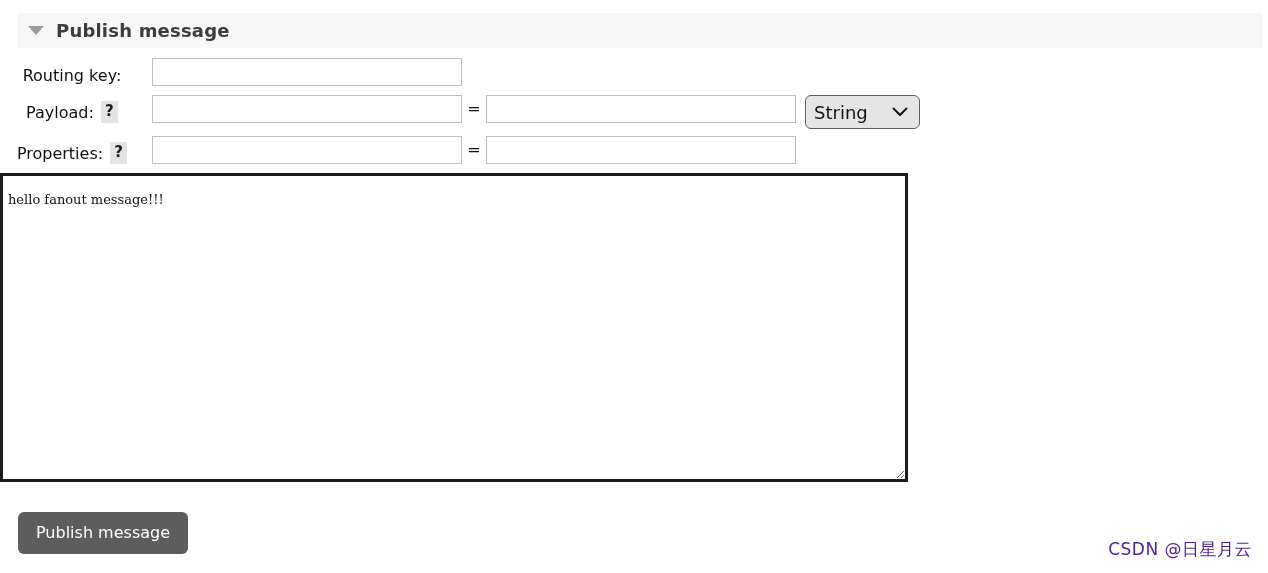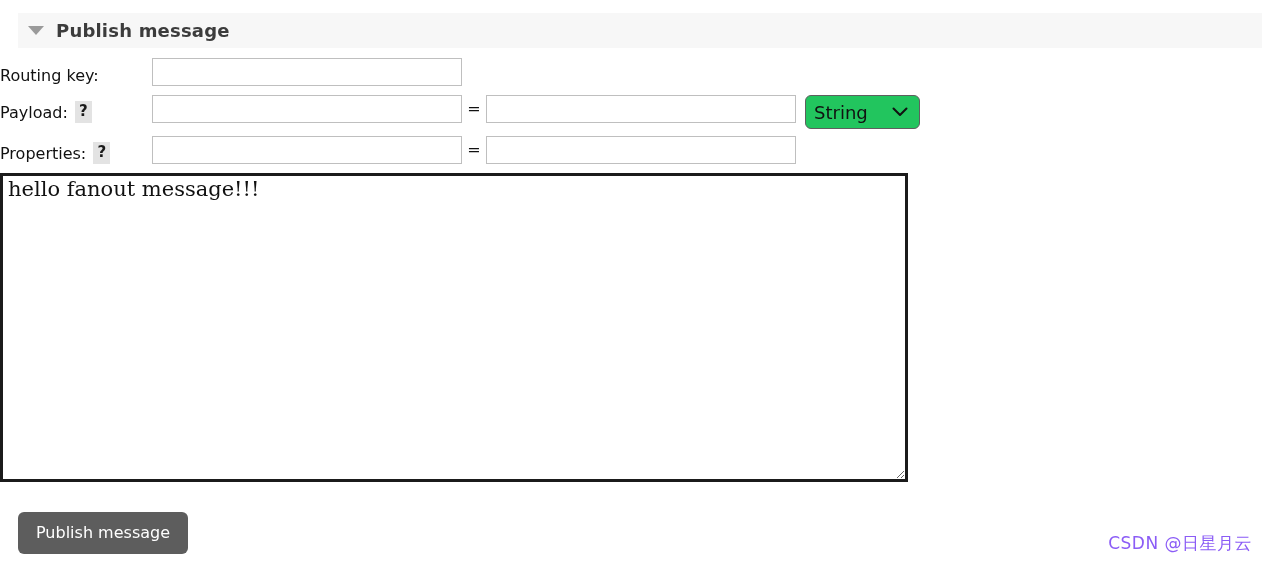--- a/index.html
+++ b/index.html
@@ -59,21 +59,21 @@
     margin-bottom: 7px;
   }
   .row-label {
     width: 152px;
     flex: 0 0 152px;
     text-align: right;
     font-size: 16px;
     color: #111111;
     padding-top: 4px;
     display: flex;
-    justify-content: flex-start;
+    justify-content: center;
     align-items: center;
     box-sizing: border-box;
     padding-right: 8px;
     height: 30px;
   }
   .row-label.payload-label {
     align-items: flex-start;
     padding-top: 8px;
     height: auto;
   }
@@ -122,21 +122,21 @@
   }
 
   .type-select {
     margin-left: 9px;
     width: 115px;
     height: 34px;
     font-size: 18px;
     font-family: "DejaVu Sans", "Liberation Sans", sans-serif;
     border: 1px solid #5f5f5f;
     border-radius: 6px;
-    background: #22c55e;
+    background: #e5e5e5;
     color: #111;
     padding: 0 8px;
     box-sizing: border-box;
     appearance: none;
     -webkit-appearance: none;
     cursor: pointer;
   }
   .select-wrap {
     position: relative;
     display: inline-block;
@@ -154,24 +154,24 @@
   }
 
   
   .payload-area {
     width: 908px;
     height: 309px;
     border: 3px solid #1b1b1b;
     background: #ffffff;
     box-sizing: border-box;
     font-family: "DejaVu Serif", "Liberation Mono", monospace;
-    font-size: 21px;
+    font-size: 13px;
     line-height: 1.25;
     color: #111;
-    padding: 0 5px;
+    padding: 16px 5px;
     resize: both;
     outline: none;
     overflow: auto;
     white-space: pre;
     caret-color: #000;
   }
 
   
   .publish-button {
     position: absolute;
@@ -185,22 +185,22 @@
     font-family: "DejaVu Sans", "Liberation Sans", sans-serif;
     padding: 13px 18px;
     cursor: pointer;
     line-height: 1;
   }
 
   
   .watermark {
     position: absolute;
     right: 16px;
-    bottom: 18px;
-    color: #8b5cf6;
+    bottom: 12px;
+    color: #4c1d95;
     font-size: 17px;
     font-family: "DejaVu Sans", "Liberation Sans", sans-serif;
     letter-spacing: 0.5px;
     user-select: none;
   }
 </style>
 </head>
 <body>
 
 <div class="section-header">

